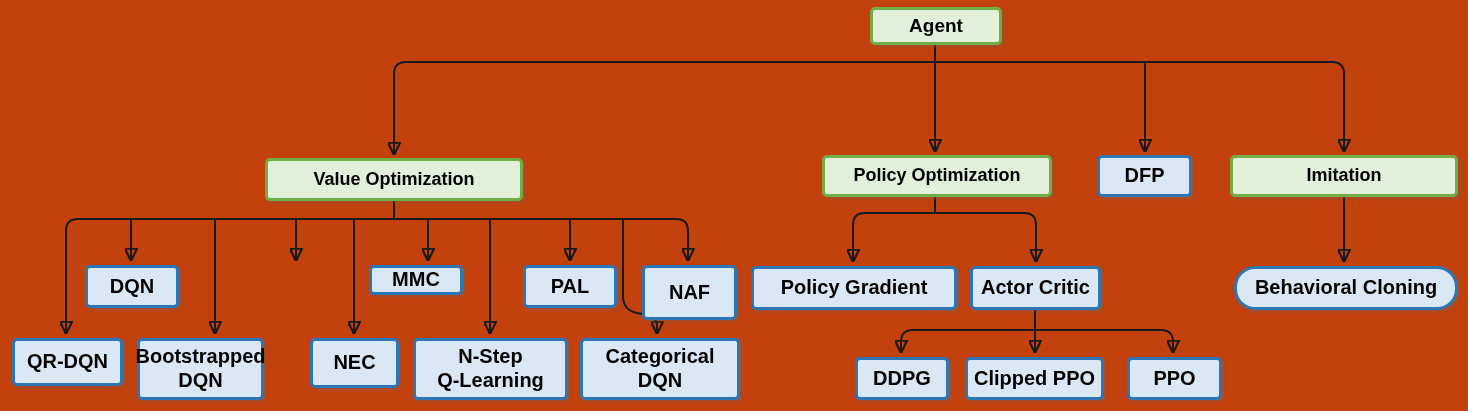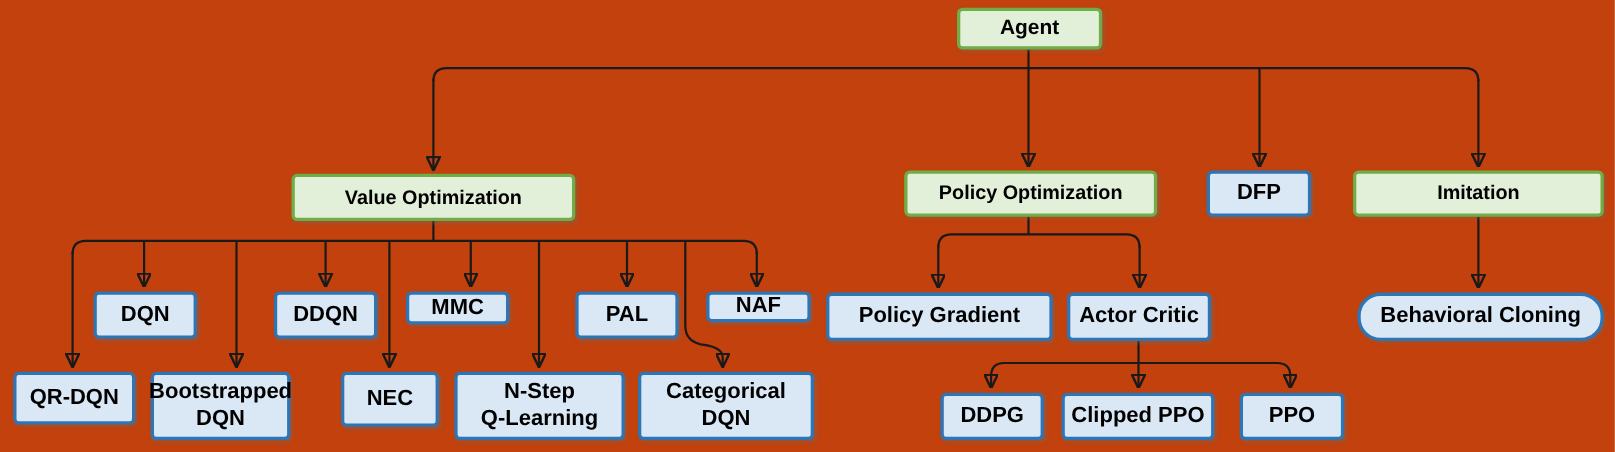--- a/index.html
+++ b/index.html
@@ -77,24 +77,23 @@
   </svg>
 
   <div class="node green root" style="left:870px;top:7px;width:132px;height:38px;">Agent</div>
 
   <div class="node green" style="left:265px;top:158px;width:258px;height:43px;">Value Optimization</div>
   <div class="node green" style="left:822px;top:155px;width:230px;height:42px;">Policy Optimization</div>
   <div class="node blue" style="left:1097px;top:155px;width:95px;height:42px;">DFP</div>
   <div class="node green" style="left:1230px;top:155px;width:228px;height:42px;">Imitation</div>
 
   <div class="node blue" style="left:85px;top:265px;width:94px;height:43px;">DQN</div>
-  <div class="node blue" style="left:249px;top:265px;width:94px;height:43px;">DDQN</div>
   <div class="node blue" style="left:369px;top:265px;width:94px;height:30px;">MMC</div>
   <div class="node blue" style="left:523px;top:265px;width:94px;height:43px;">PAL</div>
-  <div class="node blue" style="left:642px;top:265px;width:95px;height:28px;">NAF</div>
+  <div class="node blue" style="left:642px;top:265px;width:95px;height:55px;">NAF</div>
 
   <div class="node blue" style="left:12px;top:338px;width:111px;height:48px;">QR-DQN</div>
   <div class="node blue" style="left:137px;top:338px;width:127px;height:62px;">Bootstrapped
 DQN</div>
   <div class="node blue" style="left:413px;top:338px;width:155px;height:62px;">N-Step
 Q-Learning</div>
   <div class="node blue" style="left:310px;top:338px;width:89px;height:50px;">NEC</div>
   <div class="node blue" style="left:580px;top:338px;width:160px;height:62px;">Categorical
 DQN</div>
 

